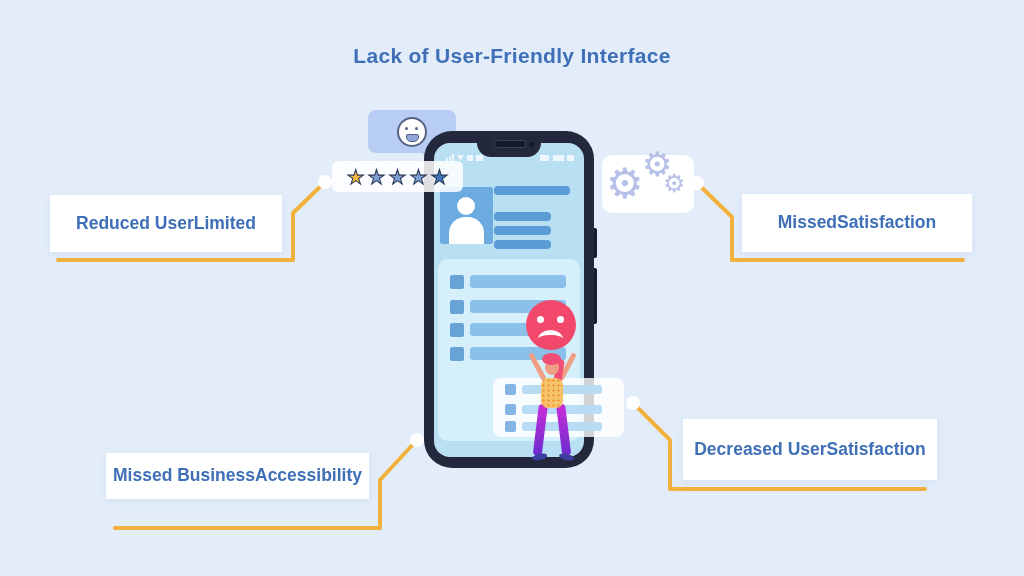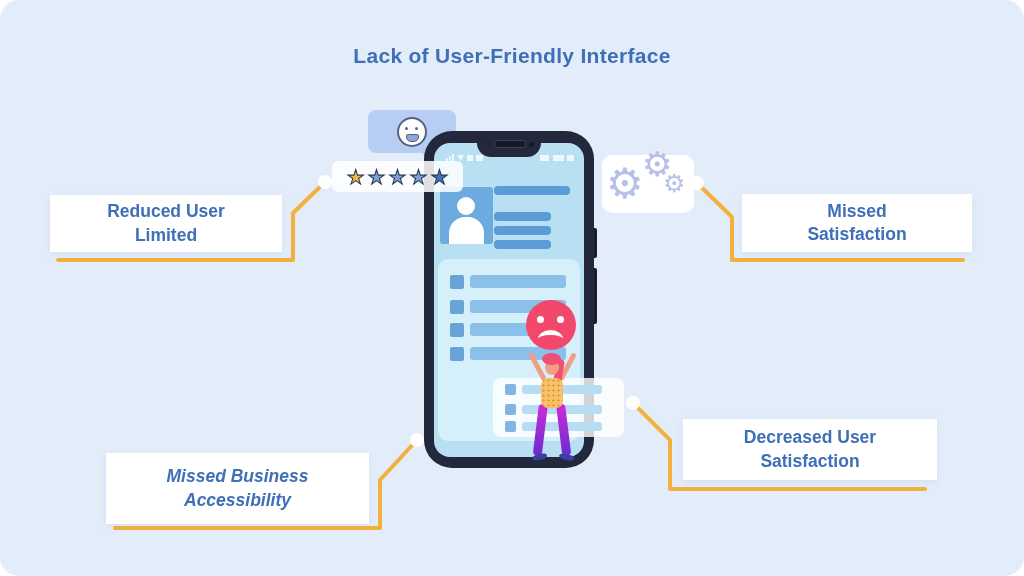--- a/index.html
+++ b/index.html
@@ -1,46 +1,45 @@
 <!DOCTYPE html>
 <html><head>
 <meta charset="utf-8">
 <style>
   html,body{margin:0;padding:0;}
   .stage{
     position:relative;width:1024px;height:576px;overflow:hidden;
     background:#e3edfa;
     font-family:"Liberation Sans",sans-serif;
-    border-radius:19px;
   }
   .abs{position:absolute;}
 
   
   .title{
     position:absolute;top:44px;left:0;width:1024px;text-align:center;
     color:#3e6fb7;font-size:21px;font-weight:bold;letter-spacing:.3px;
   }
 
   
   svg.layer{position:absolute;left:0;top:0;}
   .lines{z-index:1;}
   .dots{z-index:9;}
   .lines polyline{fill:none;stroke:#f2b13c;stroke-width:4;stroke-linejoin:round;stroke-linecap:round;}
   .dots circle{fill:#ffffff;}
 
   
   .callout{
     position:absolute;background:#ffffff;z-index:2;
-    display:flex;flex-direction:column;align-items:center;justify-content:center;
+    display:flex;flex-direction:row;align-items:center;justify-content:center;
     color:#3e6fb7;font-weight:bold;font-size:17.5px;line-height:1.32;text-align:center;
     box-shadow:0 2px 8px rgba(90,110,160,.10);
   }
   .co-tl{left:50px;top:195px;width:232px;height:57px;}
   .co-tr{left:742px;top:194px;width:230px;height:58px;}
-  .co-bl{left:106px;top:453px;width:263px;height:71px;font-style:italic;}
+  .co-bl{left:106px;top:453px;width:263px;height:46px;}
   .co-br{left:683px;top:419px;width:254px;height:61px;}
 
   
   .bubble{
     left:368px;top:110px;width:88px;height:43px;background:#b7cdf3;border-radius:8px;
     z-index:2;display:flex;align-items:center;justify-content:center;
   }
   .bubble .tail{
     position:absolute;left:54px;top:100%;width:0;height:0;
     border-top:13px solid #b7cdf3;border-left:15px solid transparent;

